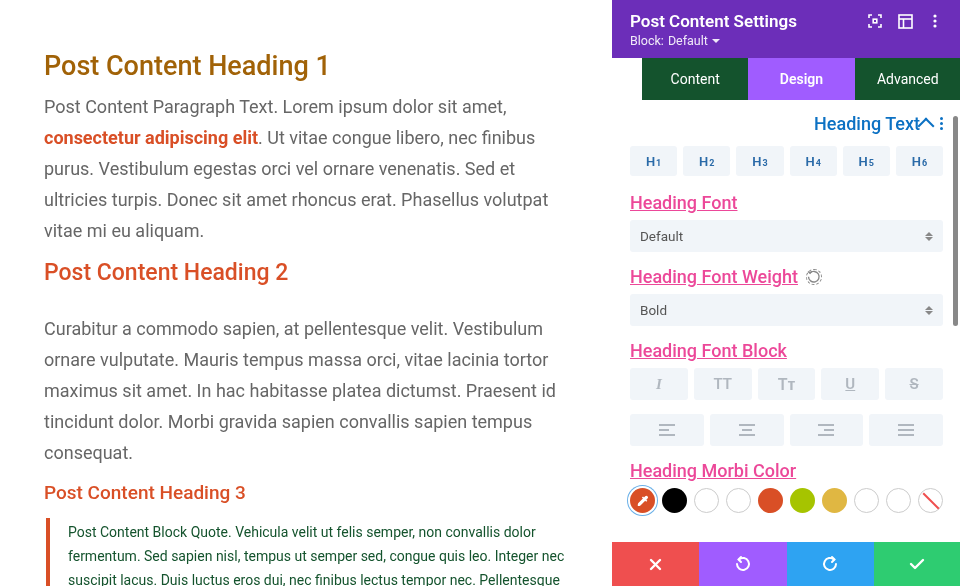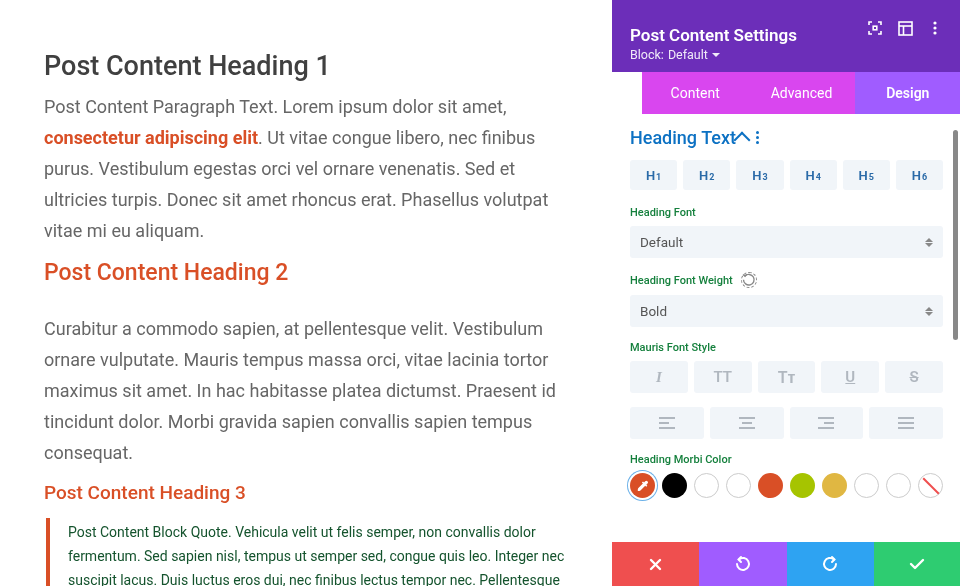--- a/index.html
+++ b/index.html
@@ -1,55 +1,55 @@
 <!DOCTYPE html>
 <html><head>
 <meta charset="utf-8">
 <style>
 *{margin:0;padding:0;box-sizing:border-box;}
 body{font-family:-apple-system,BlinkMacSystemFont,"Segoe UI",Roboto,Arial,sans-serif;width:960px;height:586px;overflow:hidden;display:flex;background:#fff;}
 .canvas{flex:0 0 612px;padding:50px 40px 0 44px;overflow:hidden;}
-h1.post-h{font-size:27px;font-weight:500;color:#404040;margin-bottom:10px;}
+h1.post-h{font-size:27px;font-weight:500;color:#a16207;margin-bottom:10px;}
 h2.post-h{font-size:23px;font-weight:500;color:#d94f26;margin-bottom:28px;margin-top:12px;}
 h3.post-h{font-size:19px;font-weight:500;color:#d94f26;margin-bottom:14px;margin-top:12px;}
 p.post-p{font-size:18px;line-height:1.72;color:#666;margin-bottom:12px;}
 a.post-link{color:#d94f26;text-decoration:none;font-weight:700;}
 blockquote.post-bq{border-left:4px solid #d94f26;padding:2px 0 2px 18px;margin:6px 0 22px 2px;}
 blockquote.post-bq p{font-size:14px;line-height:1.72;color:#14532d;}
 .img-ph{background:#e5e5e5;border-radius:8px;height:180px;position:relative;overflow:hidden;}
 .img-ph svg{position:absolute;left:50%;top:50%;transform:translate(-50%,-38%);}
 
 .panel{flex:0 0 348px;position:relative;display:flex;flex-direction:column;background:#fff;}
 .p-head{background:#6c2eb9;color:#fff;padding:11px 18px 10px;}
 .p-head-top{display:flex;align-items:center;justify-content:space-between;}
-.p-title{font-size:17px;font-weight:600;margin-top:14px;}
+.p-title{font-size:17px;font-weight:600;}
 .p-icons{display:flex;gap:14px;align-items:center;}
 .p-ico{width:16px;height:16px;display:flex;align-items:center;justify-content:center;cursor:pointer;color:#fff;position:relative;}
 .p-preset{font-size:12.5px;opacity:.9;margin-top:2px;display:flex;align-items:center;gap:4px;cursor:pointer;}
 .tri-dn{display:inline-block;border-left:4px solid transparent;border-right:4px solid transparent;border-top:4px solid #fff;}
 
-.p-tabs{background:#d946ef;display:flex;margin-left:30px;}
+.p-tabs{background:#14532d;display:flex;margin-left:30px;}
 .p-tab{flex:1;text-align:center;padding:13px 0;font-size:14px;color:#fff;cursor:pointer;}
 .p-tab.active{background:#a05cff;font-weight:600;}
 
 .p-body{flex:1;overflow:hidden;padding:13px 18px 0;position:relative;}
 .scrollbar{position:absolute;right:3px;top:16px;width:5px;height:210px;background:#888;border-radius:3px;}
 
-.sec-head{display:flex;align-items:center;justify-content:flex-start;margin-bottom:12px;}
+.sec-head{display:flex;align-items:center;justify-content:flex-end;margin-bottom:12px;}
 .sec-title{font-size:18px;color:#0c71c3;font-weight:500;}
 .sec-acts{display:flex;align-items:center;gap:8px;}
 .chev-up{width:12px;height:12px;border-left:2px solid #0c71c3;border-top:2px solid #0c71c3;transform:rotate(45deg);margin-top:4px;cursor:pointer;}
 .dots-v{display:flex;flex-direction:column;gap:2px;cursor:pointer;}
 .dots-v span{width:3px;height:3px;border-radius:50%;background:#0c71c3;}
 
 .h-row{display:flex;gap:6px;margin-bottom:16px;}
 .h-btn{flex:1;background:#f1f5f9;border-radius:3px;height:30px;display:flex;align-items:center;justify-content:center;font-size:13px;color:#2a6aa8;font-weight:600;cursor:pointer;}
 .h-btn sub{font-size:9px;font-weight:700;margin-left:1px;position:relative;top:2px;}
 
-.lbl{font-size:11px;color:#15803d;font-weight:500;margin-bottom:7px;display:flex;align-items:center;gap:8px;}
+.lbl{font-size:18px;color:#ec4899;font-weight:500;margin-bottom:7px;display:flex;align-items:center;gap:8px;text-decoration:underline;}
 .reset-ring{width:16px;height:16px;border:1.5px dashed #888;border-radius:50%;position:relative;cursor:pointer;}
 .sel{background:#f1f5f9;border-radius:3px;height:32px;padding:0 10px;display:flex;align-items:center;justify-content:space-between;font-size:13.5px;color:#555;cursor:pointer;margin-bottom:14px;}
 .sel-arr{display:flex;flex-direction:column;gap:1px;}
 .sel-arr span{width:0;height:0;border-left:4px solid transparent;border-right:4px solid transparent;}
 .sel-arr .u{border-bottom:4px solid #888;}
 .sel-arr .d{border-top:4px solid #888;}
 
 .style-row{display:flex;gap:6px;margin-bottom:14px;}
 .style-btn{flex:1;background:#f1f5f9;border-radius:3px;height:32px;display:flex;align-items:center;justify-content:center;color:#b0b7bf;font-size:15px;cursor:pointer;font-weight:600;}
 
@@ -121,22 +121,22 @@
     </div>
     <div class="p-preset">
       <span>Block:</span>
       <span>Default</span>
       <span class="tri-dn"></span>
     </div>
   </div>
 
   <div class="p-tabs">
     <div class="p-tab">Content</div>
+    <div class="p-tab active">Design</div>
     <div class="p-tab">Advanced</div>
-    <div class="p-tab active">Design</div>
   </div>
 
   <div class="p-body">
     <div class="scrollbar"></div>
 
     <div class="sec-head">
       <div class="sec-title">Heading Text</div>
       <div class="sec-acts">
         <div class="chev-up"></div>
         <div class="dots-v">
@@ -175,21 +175,21 @@
       </span>
     </div>
     <div class="sel">
       <span>Bold</span>
       <span class="sel-arr">
           <span class="u"></span>
           <span class="d"></span>
         </span>
     </div>
 
-    <div class="lbl">Mauris Font Style</div>
+    <div class="lbl">Heading Font Block</div>
     <div class="style-row">
       <div class="style-btn" style="font-style:italic;font-family:serif">I</div>
       <div class="style-btn" style="font-size:15px">TT</div>
       <div class="style-btn" style="font-size:16px">Tᴛ</div>
       <div class="style-btn" style="text-decoration:underline">U</div>
       <div class="style-btn" style="text-decoration:line-through">S</div>
     </div>
 
     <div class="align-row">
       <div class="align-btn">

